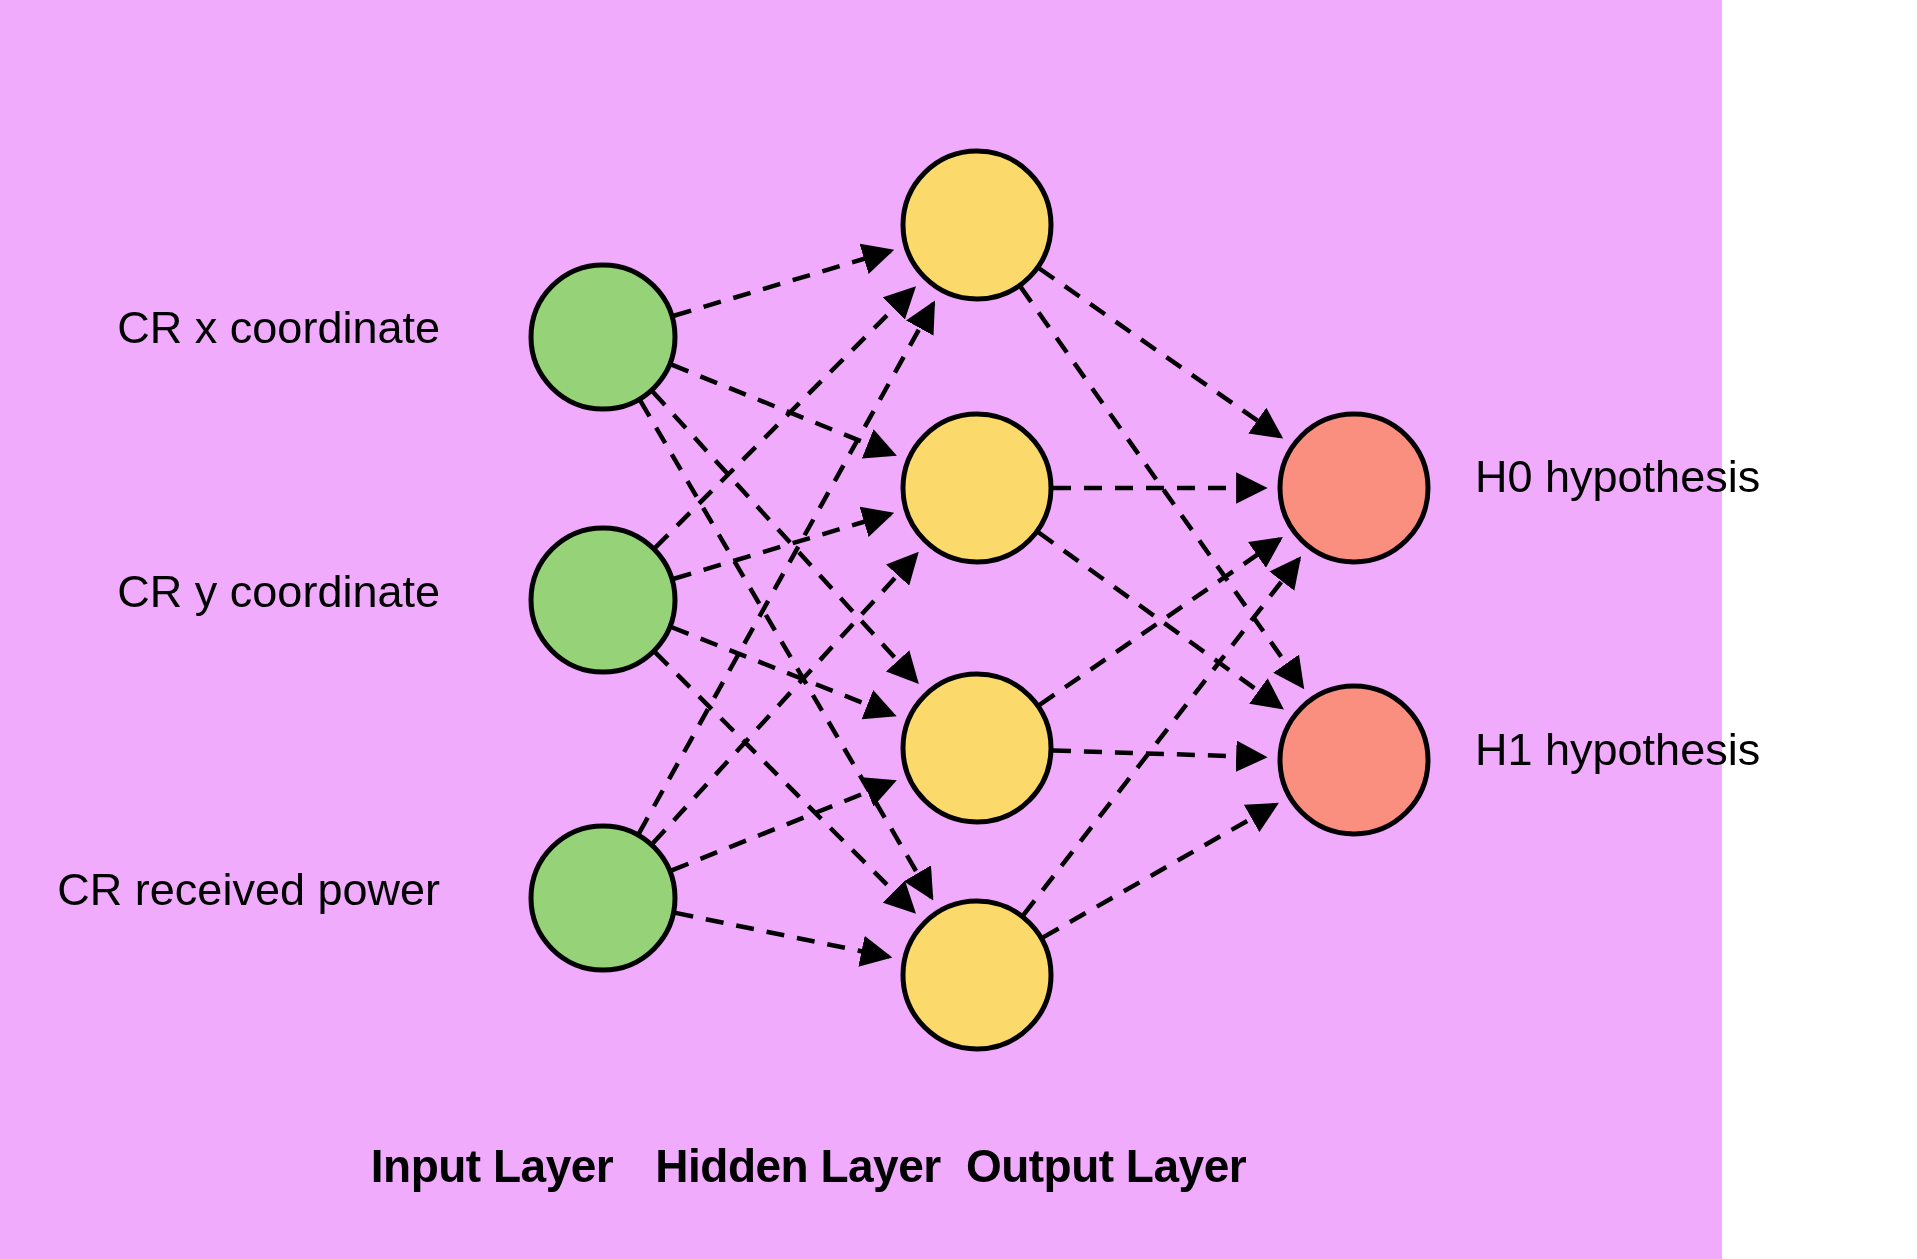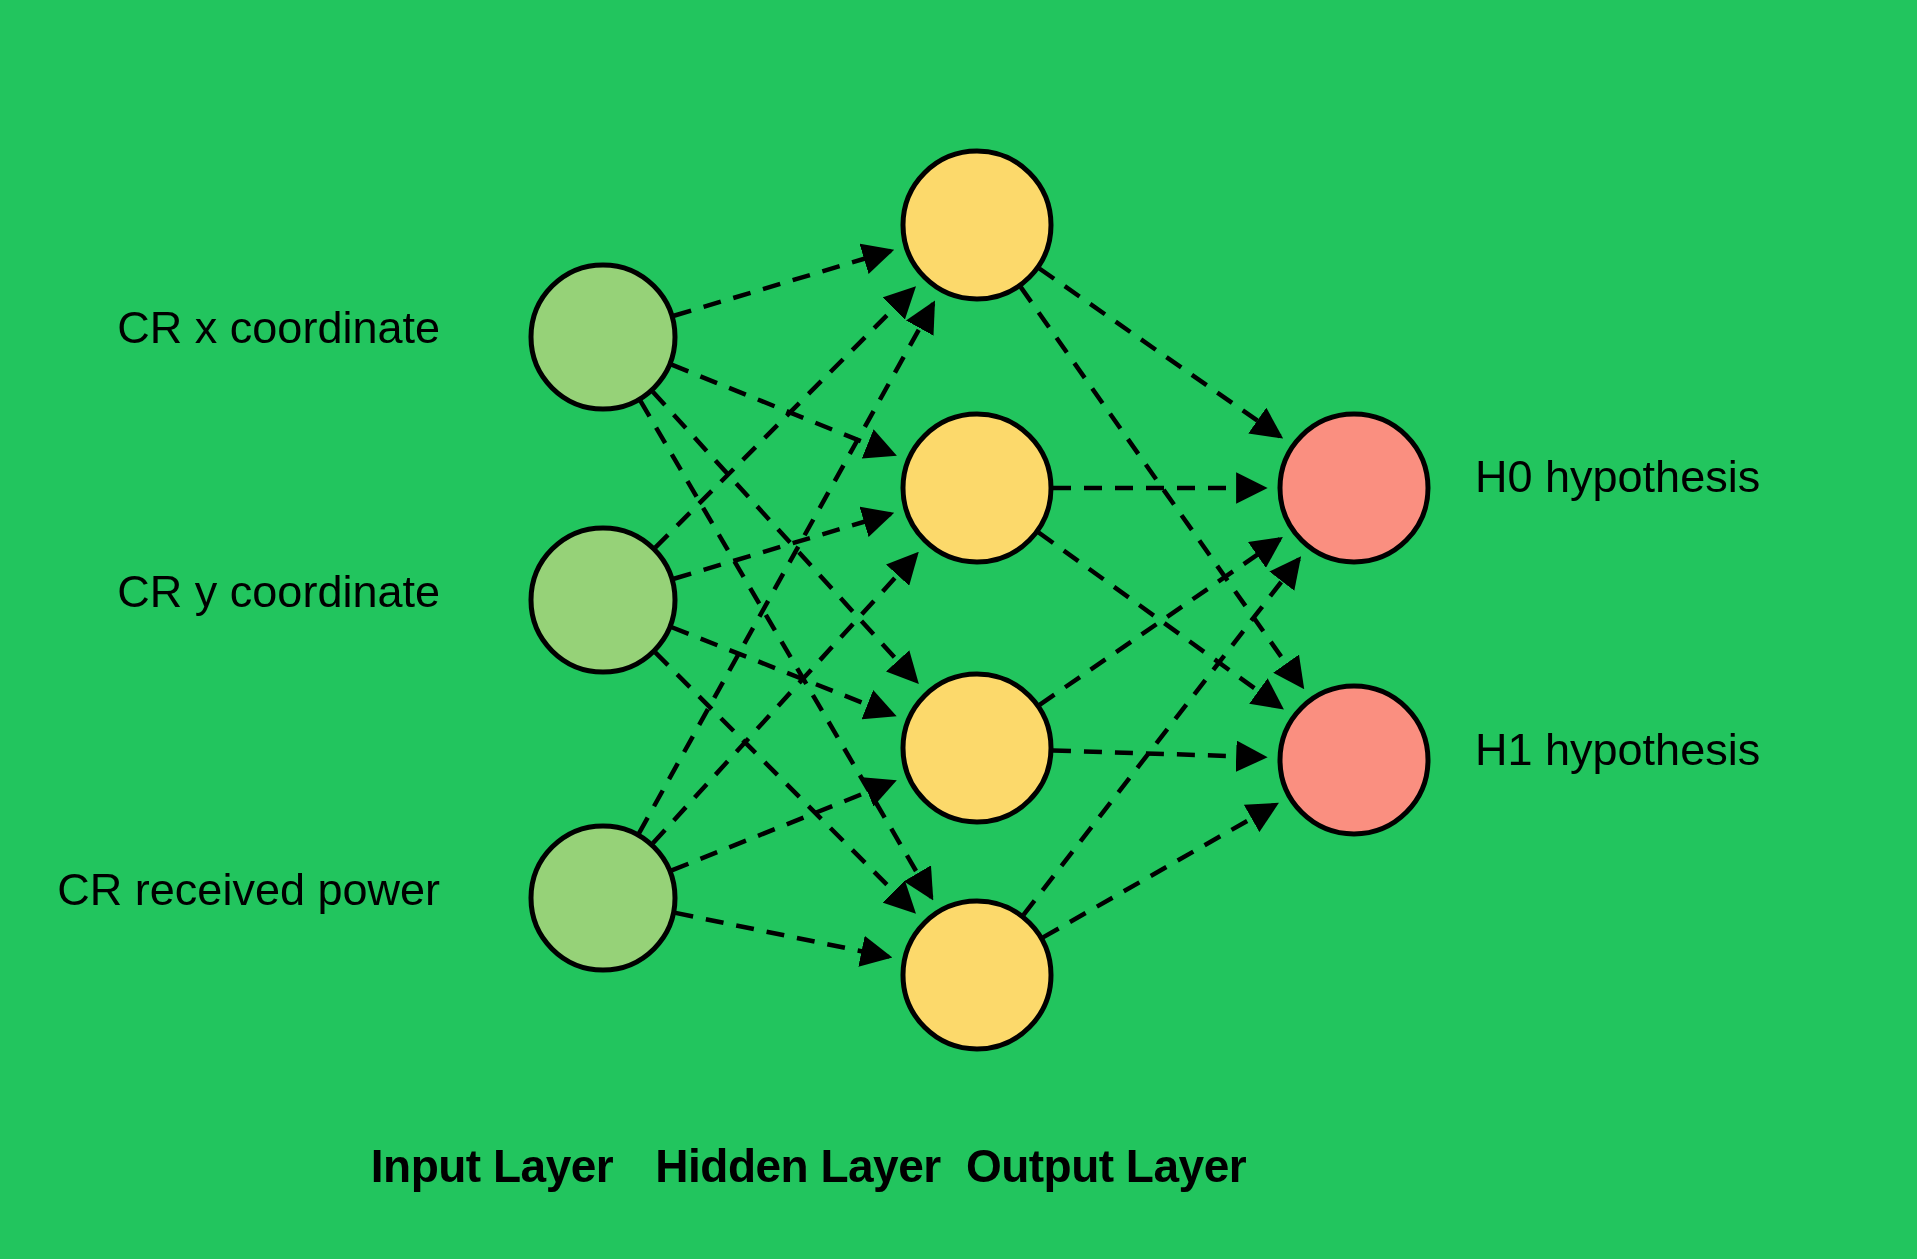--- a/index.html
+++ b/index.html
@@ -9,23 +9,23 @@
     background: #ffffff;
   }
   body {
     width: 1917px;
     height: 1259px;
     overflow: hidden;
     font-family: "Liberation Sans", sans-serif;
   }
   #diagram-root {
     position: relative;
-    width: 1917px;
+    width: 1722px;
     height: 1259px;
-    background: #22c55e;
+    background: #f0abfc;
   }
   #nn-svg {
     position: absolute;
     left: 0;
     top: 0;
     width: 1917px;
     height: 1259px;
     display: block;
   }
   .node-circle {

